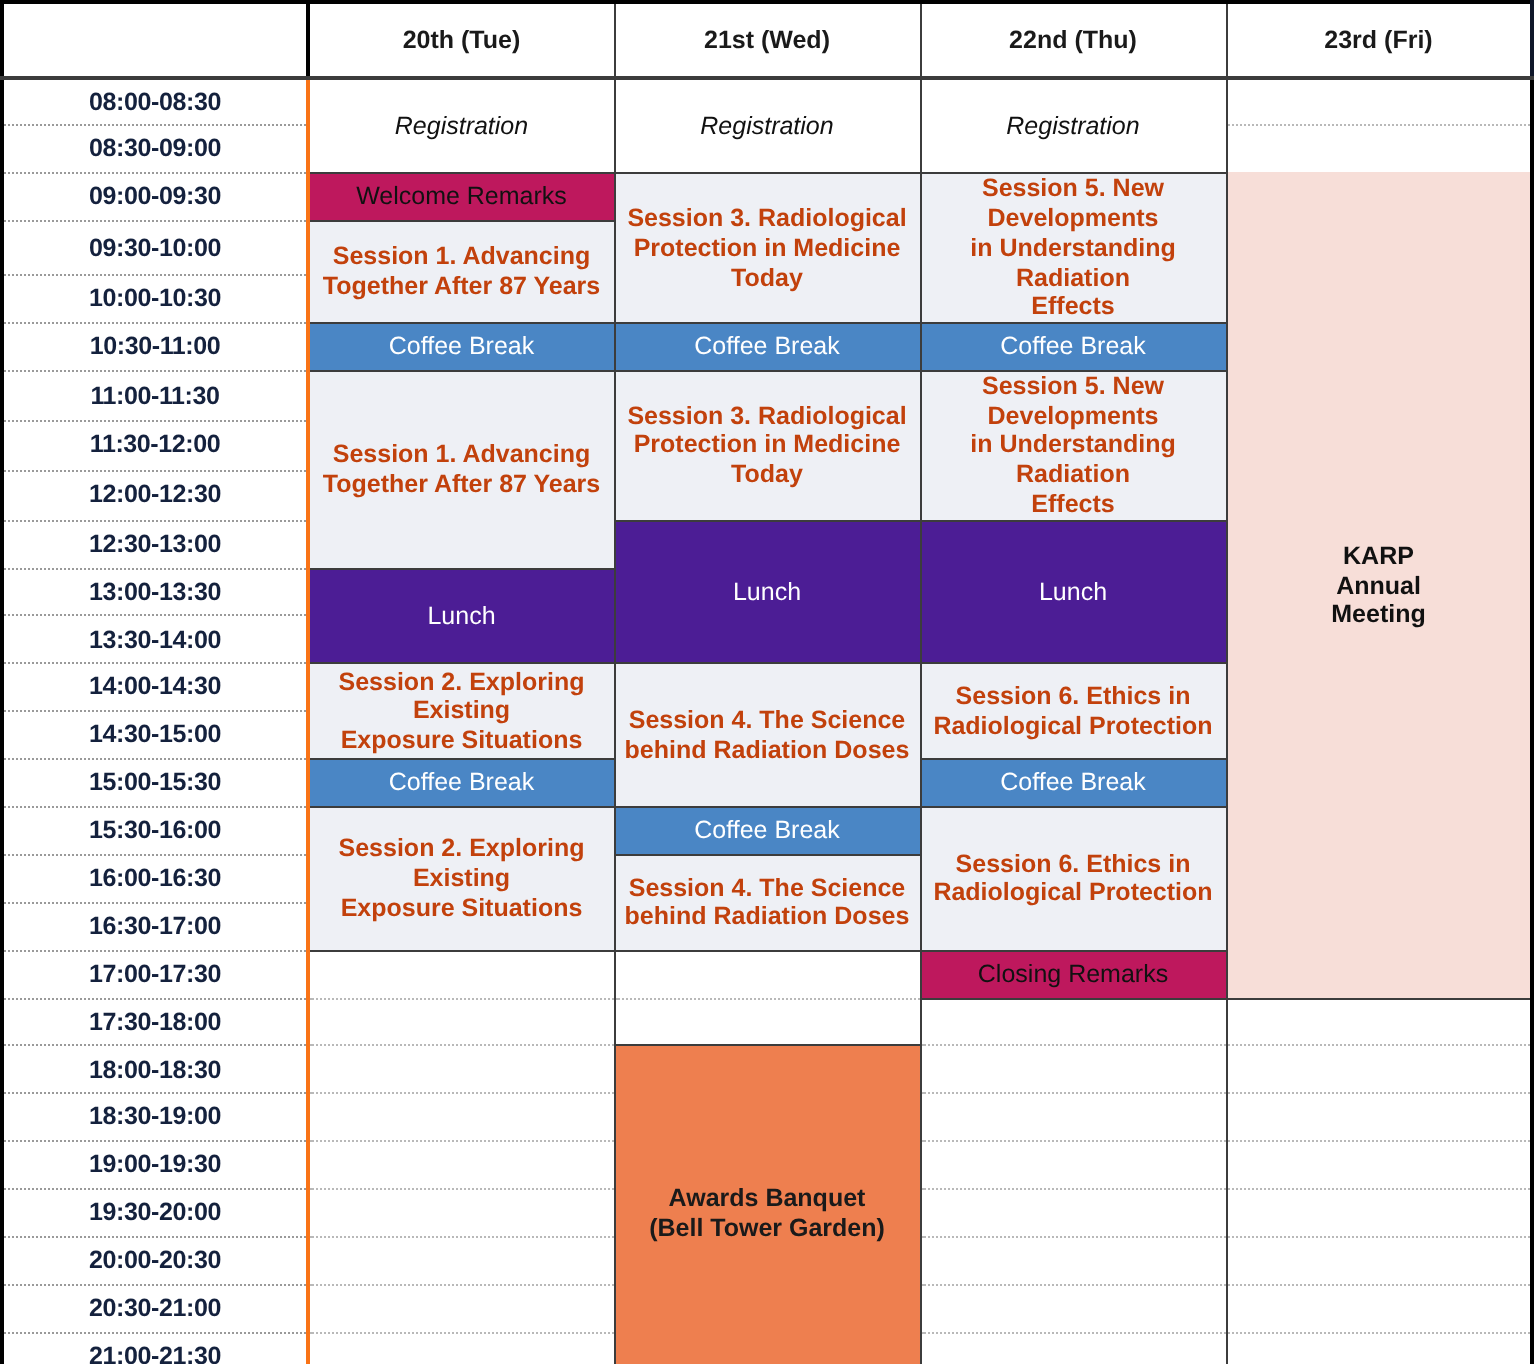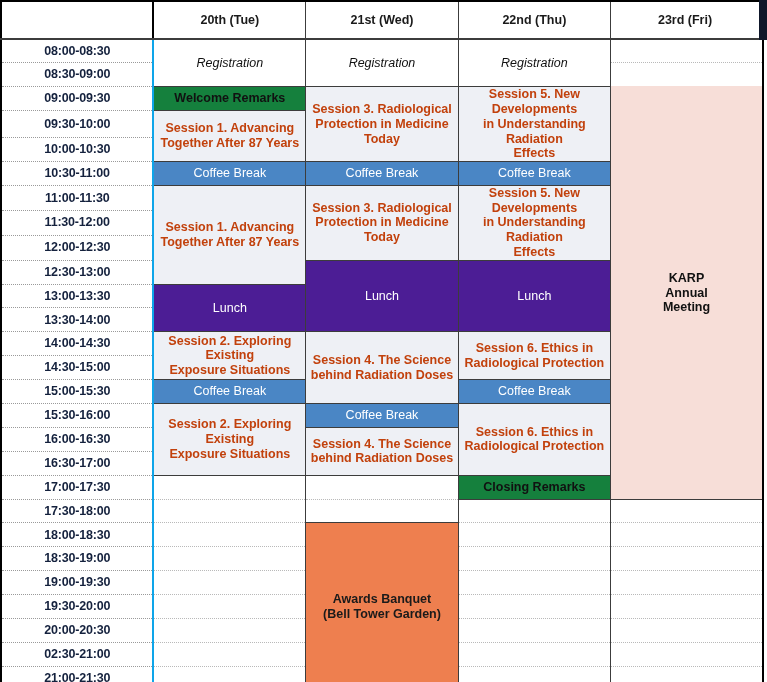--- a/index.html
+++ b/index.html
@@ -40,31 +40,31 @@
     border-top: 2px solid #000000;
     border-bottom: 2px solid #3c3c3c;
     border-left: 1px solid #3c3c3c;
     border-right: 1px solid #3c3c3c;
   }
   .colhead.corner {
     border-left: 2px solid #000000;
     border-right: 2px solid #000000;
     background: #ffffff;
   }
-  .colhead.last { border-right: 8px solid #0f172a; }
+  .colhead.last { border-right: 2px solid #0f172a; }
 
   
   td.timecell {
     width: 85px;
     background: #ffffff;
     color: #14213d;
     font-weight: bold;
     font-size: 12.5px;
     border-left: 2px solid #000000;
-    border-right: 2px solid #0ea5e9;
+    border-right: 2px solid #f97316;
     border-bottom: 1px dotted #9a9a9a;
     letter-spacing: -0.2px;
   }
   td.timecell.lastrow { border-bottom: 2px solid #000000; }
 
   
   td.daycell {
     border-left: 1px solid #3c3c3c;
     border-right: 1px solid #3c3c3c;
     border-bottom: 1px dotted #b9b9b9;
@@ -90,23 +90,23 @@
     font-weight: normal;
     font-size: 13px;
   }
   .ev-session {
     background: #eef0f5;
     color: #c2410c;
     font-weight: bold;
     font-size: 12.8px;
   }
   .ev-plain {
-    background: #15803d;
+    background: #be185d;
     color: #111111;
-    font-weight: bold;
+    font-weight: normal;
     font-size: 13.2px;
   }
   .ev-break {
     background: #4a86c5;
     color: #ffffff;
     font-weight: normal;
     font-size: 12.8px;
   }
   .ev-lunch {
     background: #4c1d95;
@@ -342,21 +342,21 @@
           <td class="daycell"></td>
           <td class="daycell lastcol"></td>
         </tr>
         <tr style="height: 23.9px;">
           <td class="timecell">20:00-20:30</td>
           <td class="daycell"></td>
           <td class="daycell"></td>
           <td class="daycell lastcol"></td>
         </tr>
         <tr style="height: 23.9px;">
-          <td class="timecell">02:30-21:00</td>
+          <td class="timecell">20:30-21:00</td>
           <td class="daycell"></td>
           <td class="daycell"></td>
           <td class="daycell lastcol"></td>
         </tr>
         <tr style="height: 23.9px;">
           <td class="timecell lastrow">21:00-21:30</td>
           <td class="daycell bottomedge"></td>
           <td class="daycell bottomedge"></td>
           <td class="daycell lastcol bottomedge"></td>
         </tr>

